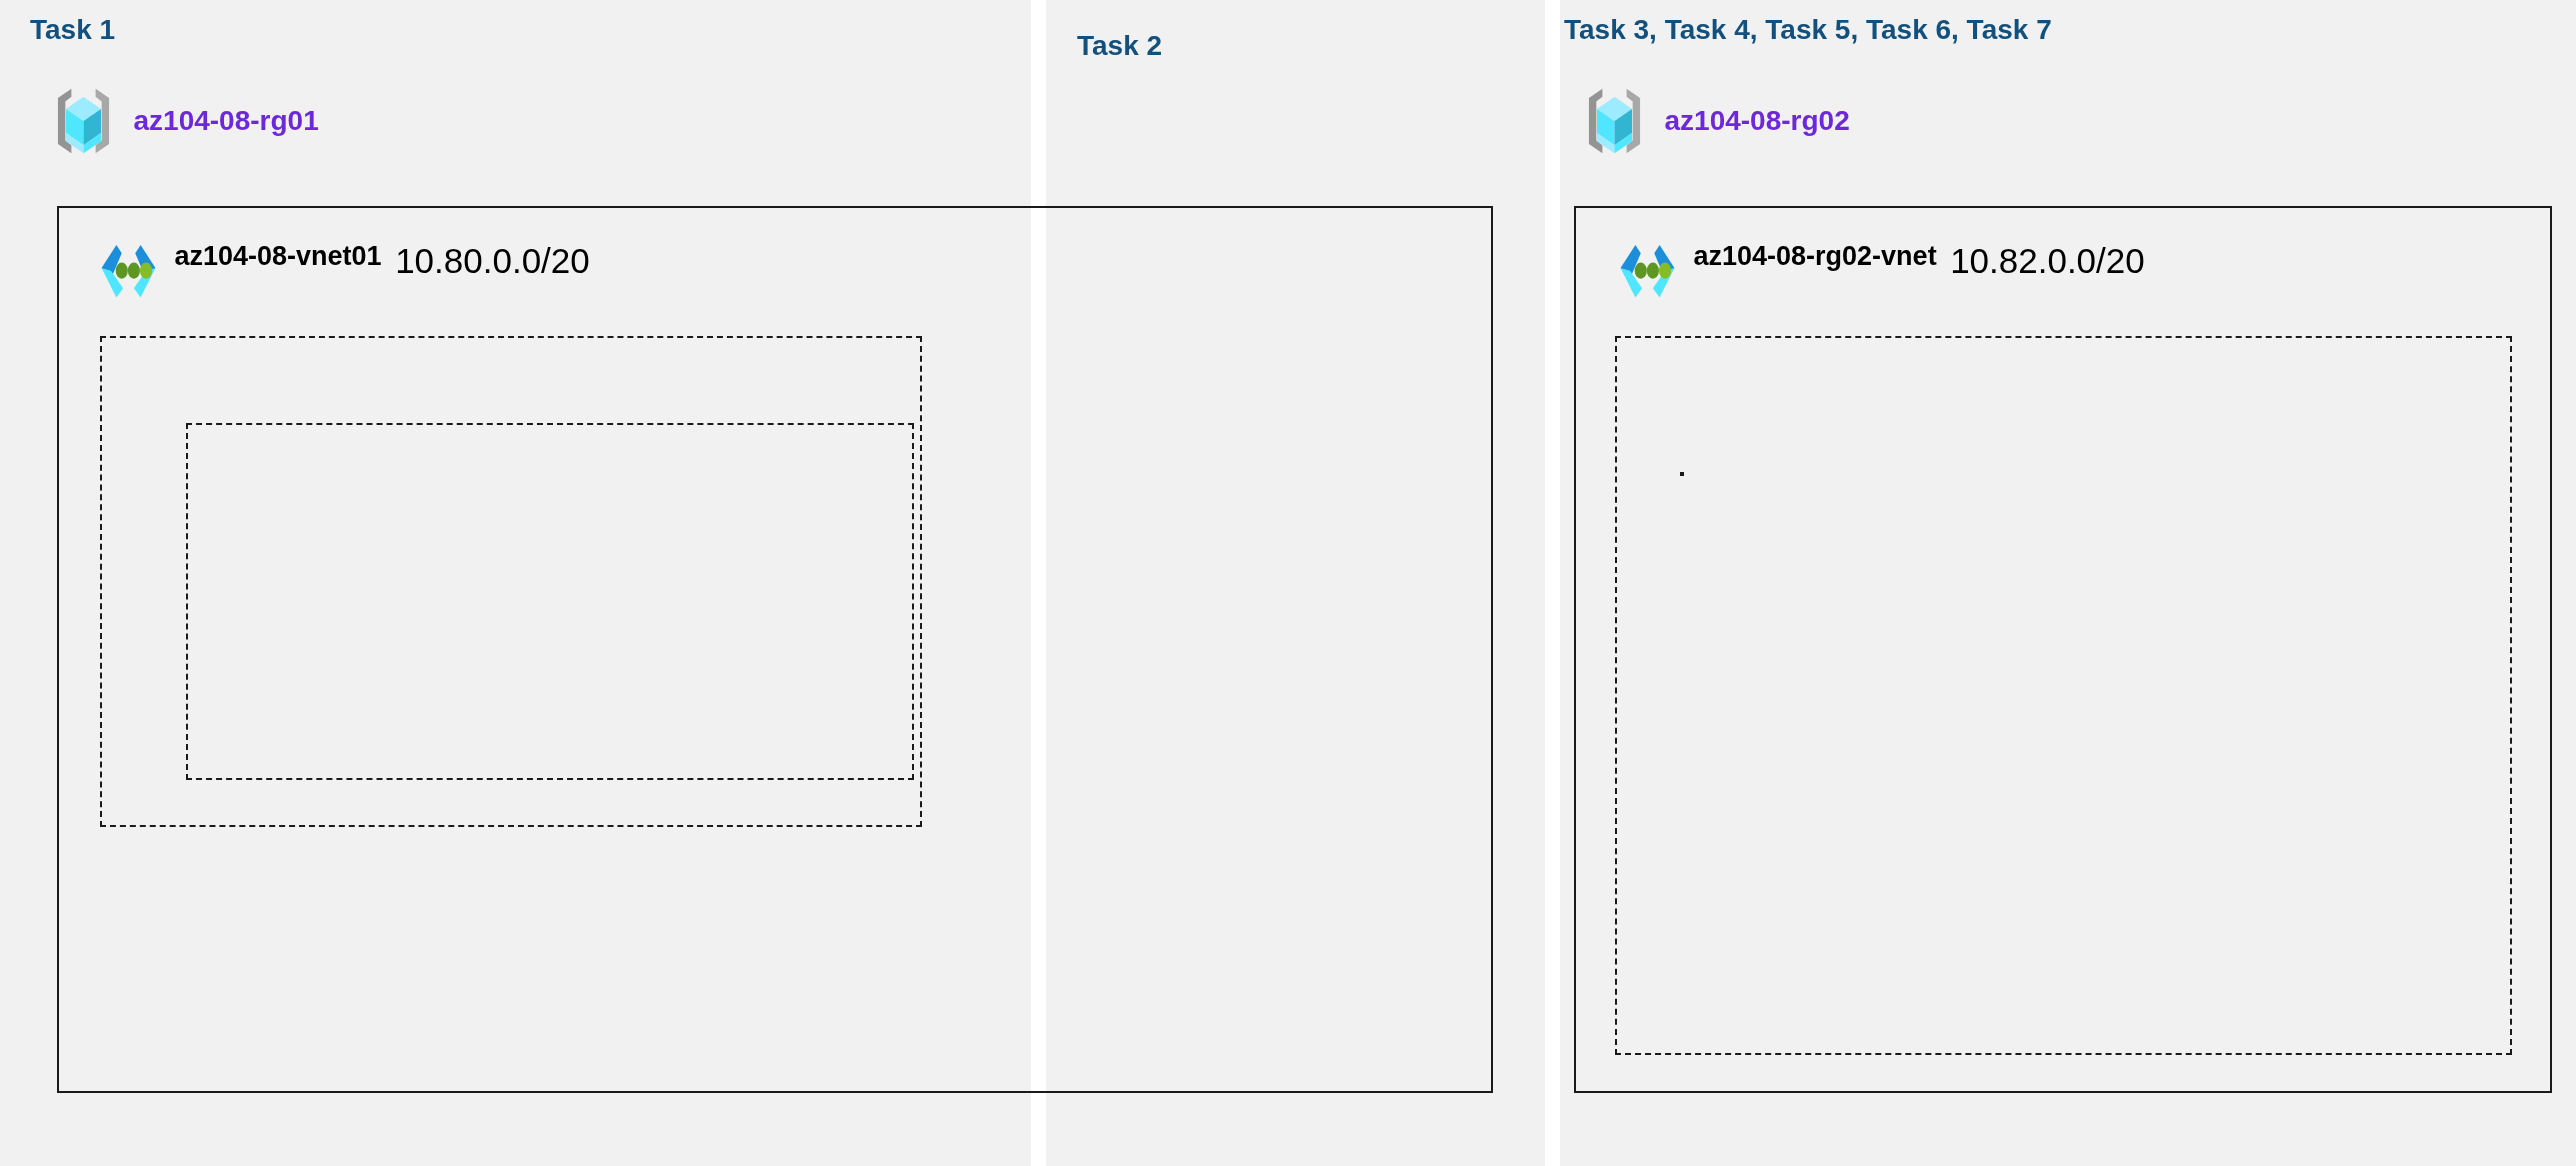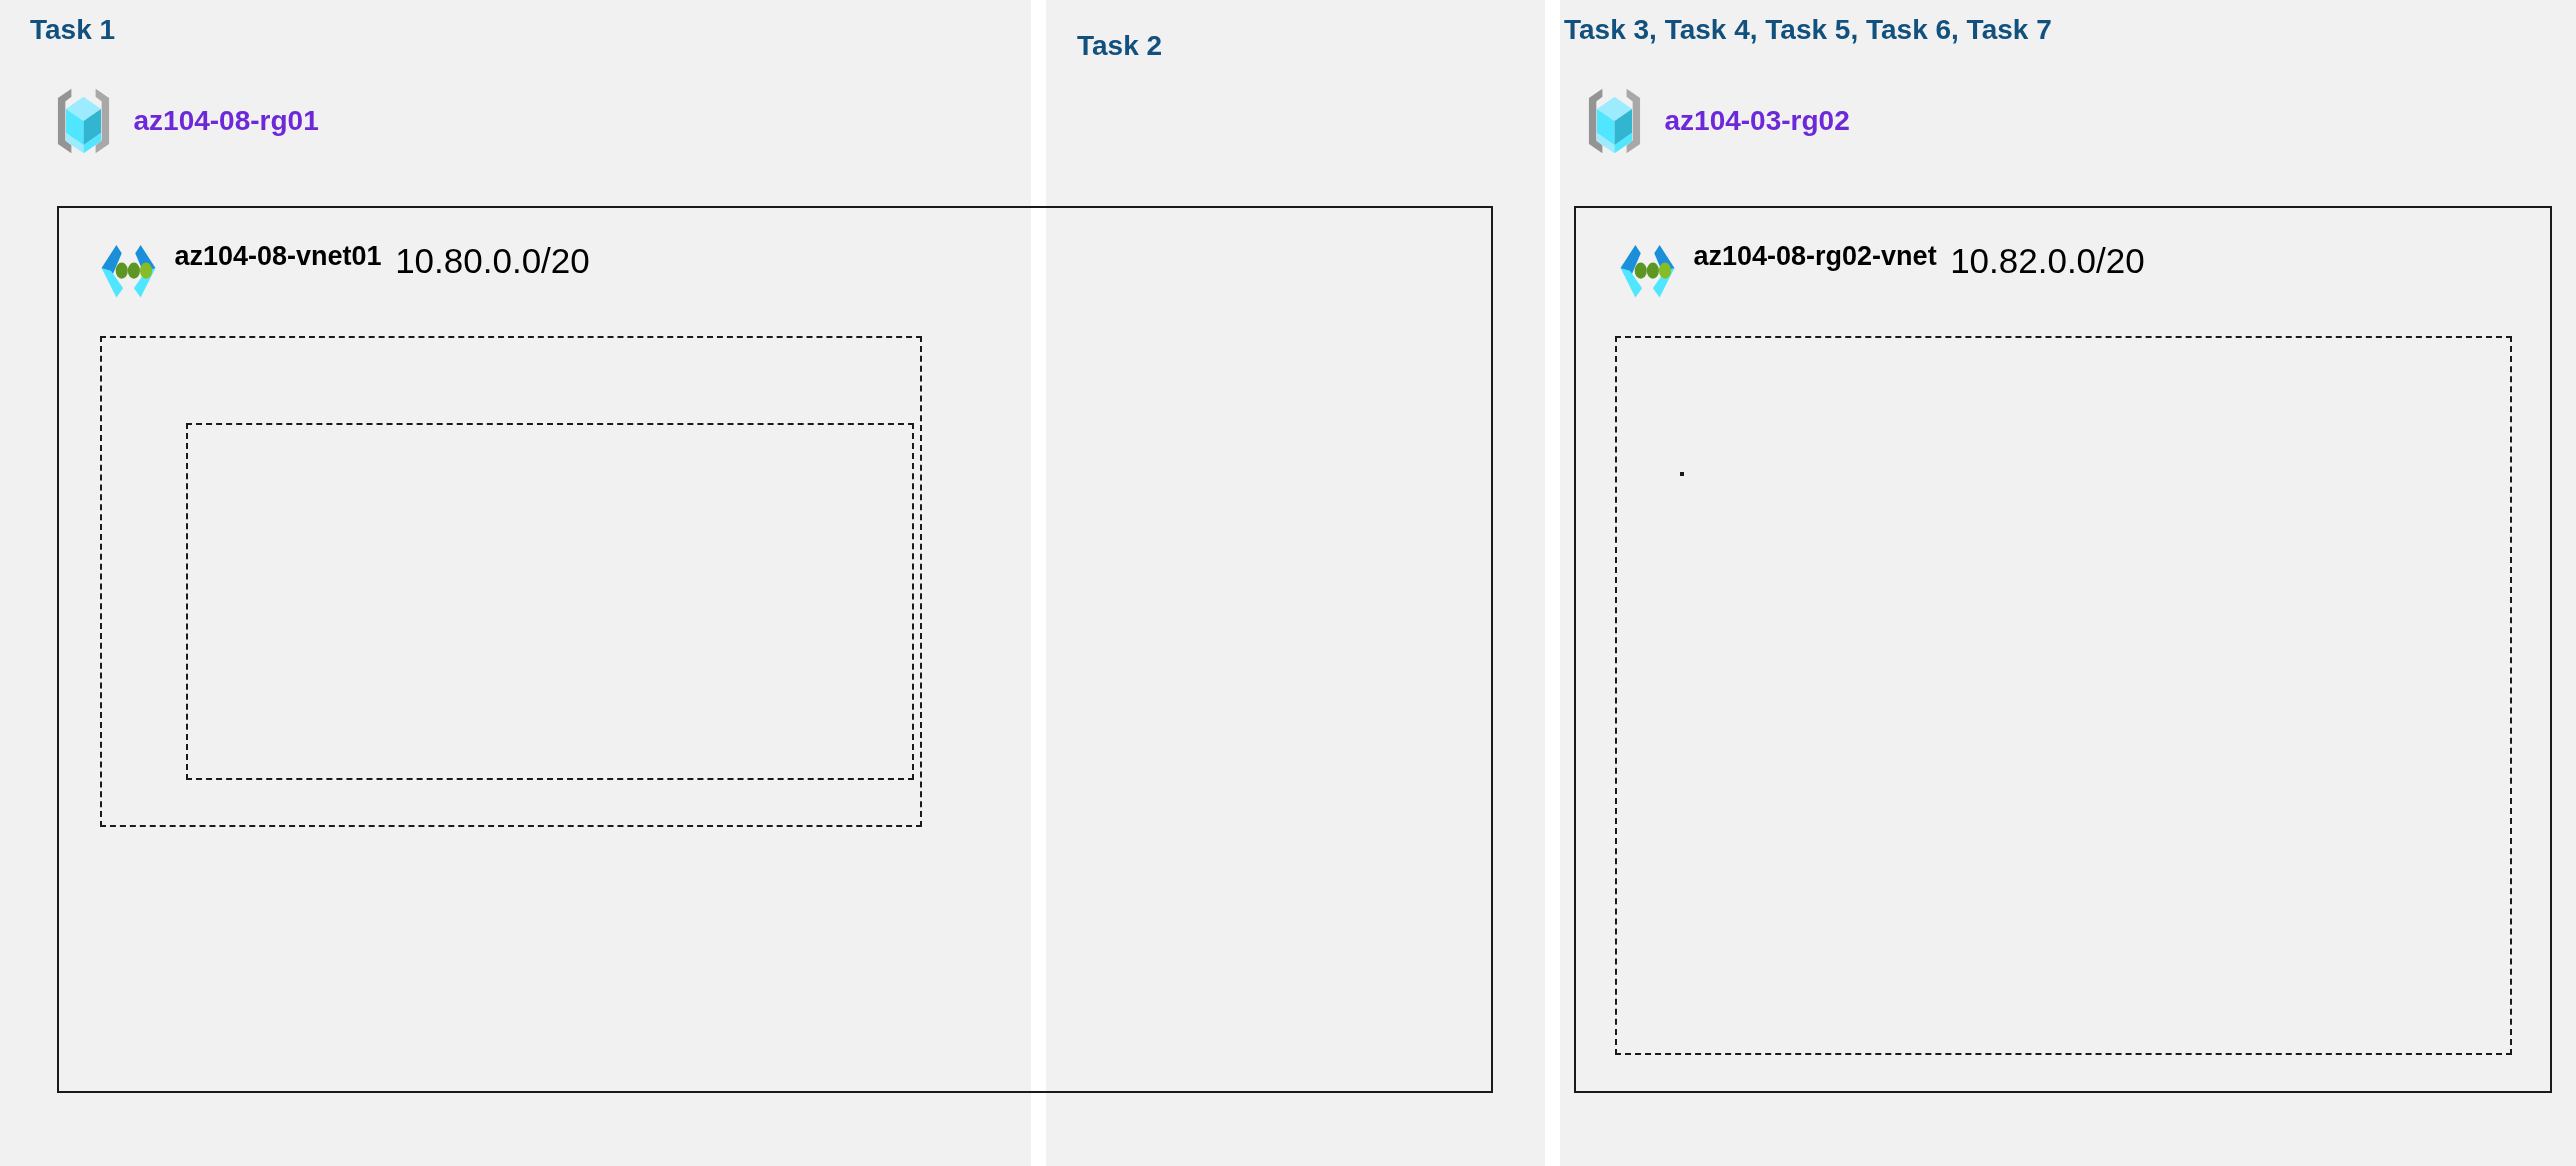--- a/index.html
+++ b/index.html
@@ -261,21 +261,21 @@
       <svg width="65" height="70" viewBox="0 0 96 104">
         <path d="M30 4 L10 18 L10 86 L30 100 L30 88 L21 81 L21 23 L30 16 Z" fill="#949494"></path>
         <path d="M66 4 L86 18 L86 86 L66 100 L66 88 L75 81 L75 23 L66 16 Z" fill="#a8a8a8"></path>
         <polygon points="48,16 74,34 48,52 22,34" fill="#9cebff"></polygon>
         <polygon points="22,34 48,52 48,88 22,70" fill="#50e6ff"></polygon>
         <polygon points="74,34 48,52 48,88 74,70" fill="#32b5d0"></polygon>
         <polygon points="22,70 48,88 48,100 22,82" fill="#9cebff"></polygon>
         <polygon points="74,70 48,88 48,100 74,82" fill="#50e6ff"></polygon>
       </svg>
     </span>
-    <span class="rg-name">az104-03-rg02</span>
+    <span class="rg-name">az104-08-rg02</span>
   </div>
 
   <div class="vnet-box" id="vnet-box-02"></div>
 
   <div class="vnet-row" id="vnet-row-02">
     <span>
       <svg width="65" height="62" viewBox="0 0 96 92">
         <path d="M30 6 L8 40 L22 56 L38 18 Z" fill="#1b8fd9"></path>
         <path d="M8 40 L30 84 L40 70 L22 44 Z" fill="#50e6ff"></path>
         <path d="M66 6 L88 40 L74 56 L58 18 Z" fill="#1b8fd9"></path>

